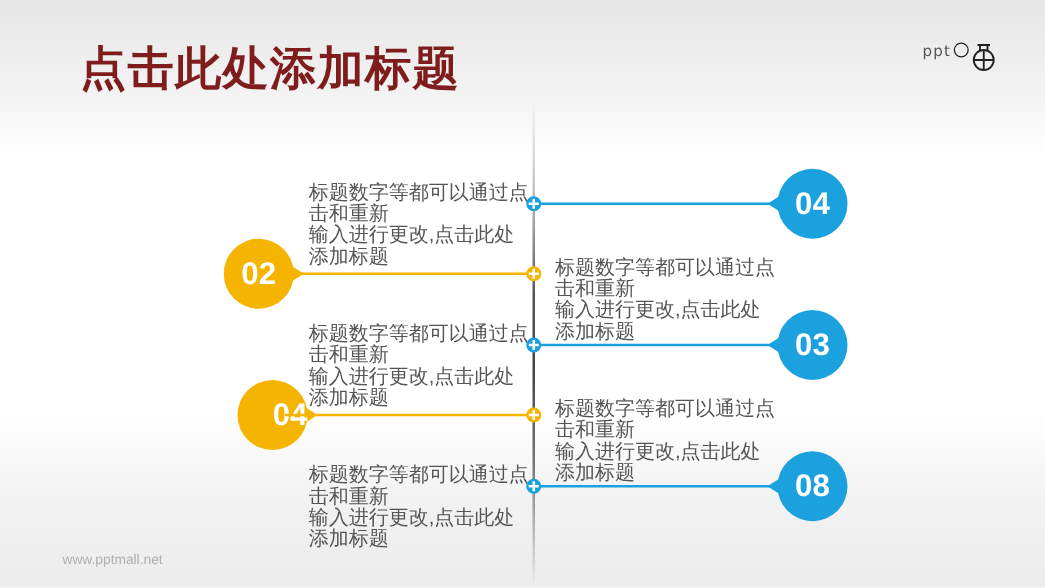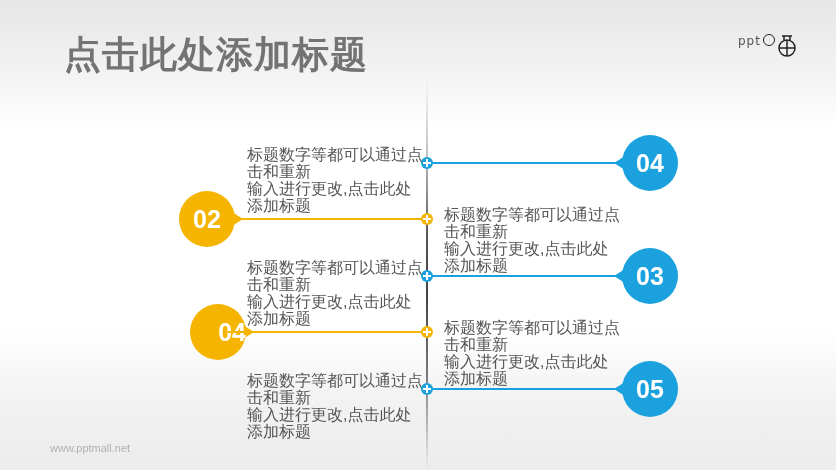--- a/index.html
+++ b/index.html
@@ -3,21 +3,21 @@
 <meta charset="utf-8">
 <style>
   html, body { margin:0; padding:0; }
   body {
     width:836px; height:470px; overflow:hidden; position:relative;
     background: linear-gradient(to bottom, #e6e6e6 0px, #f4f4f4 80px, #ffffff 125px, #ffffff 330px, #f2f2f2 400px, #ececec 470px);
     font-family: "DejaVu Sans", sans-serif;
   }
   .title {
     position:absolute; left:64px; top:30px;
-    font-size:37px; font-weight:bold; color:#737373; letter-spacing:1px;
+    font-size:37px; font-weight:bold; color:#7f1d1d; letter-spacing:1px;
     font-family: "DejaVu Sans", sans-serif;
   }
   .logo {
     position:absolute; left:738px; top:34px; display:flex; align-items:flex-start;
     color:#444;
   }
   .logo-text {
     font-family:"DejaVu Sans", sans-serif; font-size:12px; letter-spacing:1px; color:#555;
     margin-right:2px;
   }
@@ -130,17 +130,17 @@
 </div>
 
 <div class="row" style="top:389px;">
   <div class="desc" style="left:247px;">
     <div>标题数字等都可以通过点击和重新</div>
     <div>输入进行更改,点击此处添加标题</div>
   </div>
   <div class="hline" style="left:427px; width:200px; background:#1aa1de;"></div>
   <div class="node" style="background:#1aa1de;"></div>
   <div class="badge right" style="left:622px; background:#1aa1de; color:#1aa1de;">
-    <span>05</span>
+    <span>08</span>
   </div>
 </div>
 
 <div class="footer">www.pptmall.net</div>
 
 </body></html>

